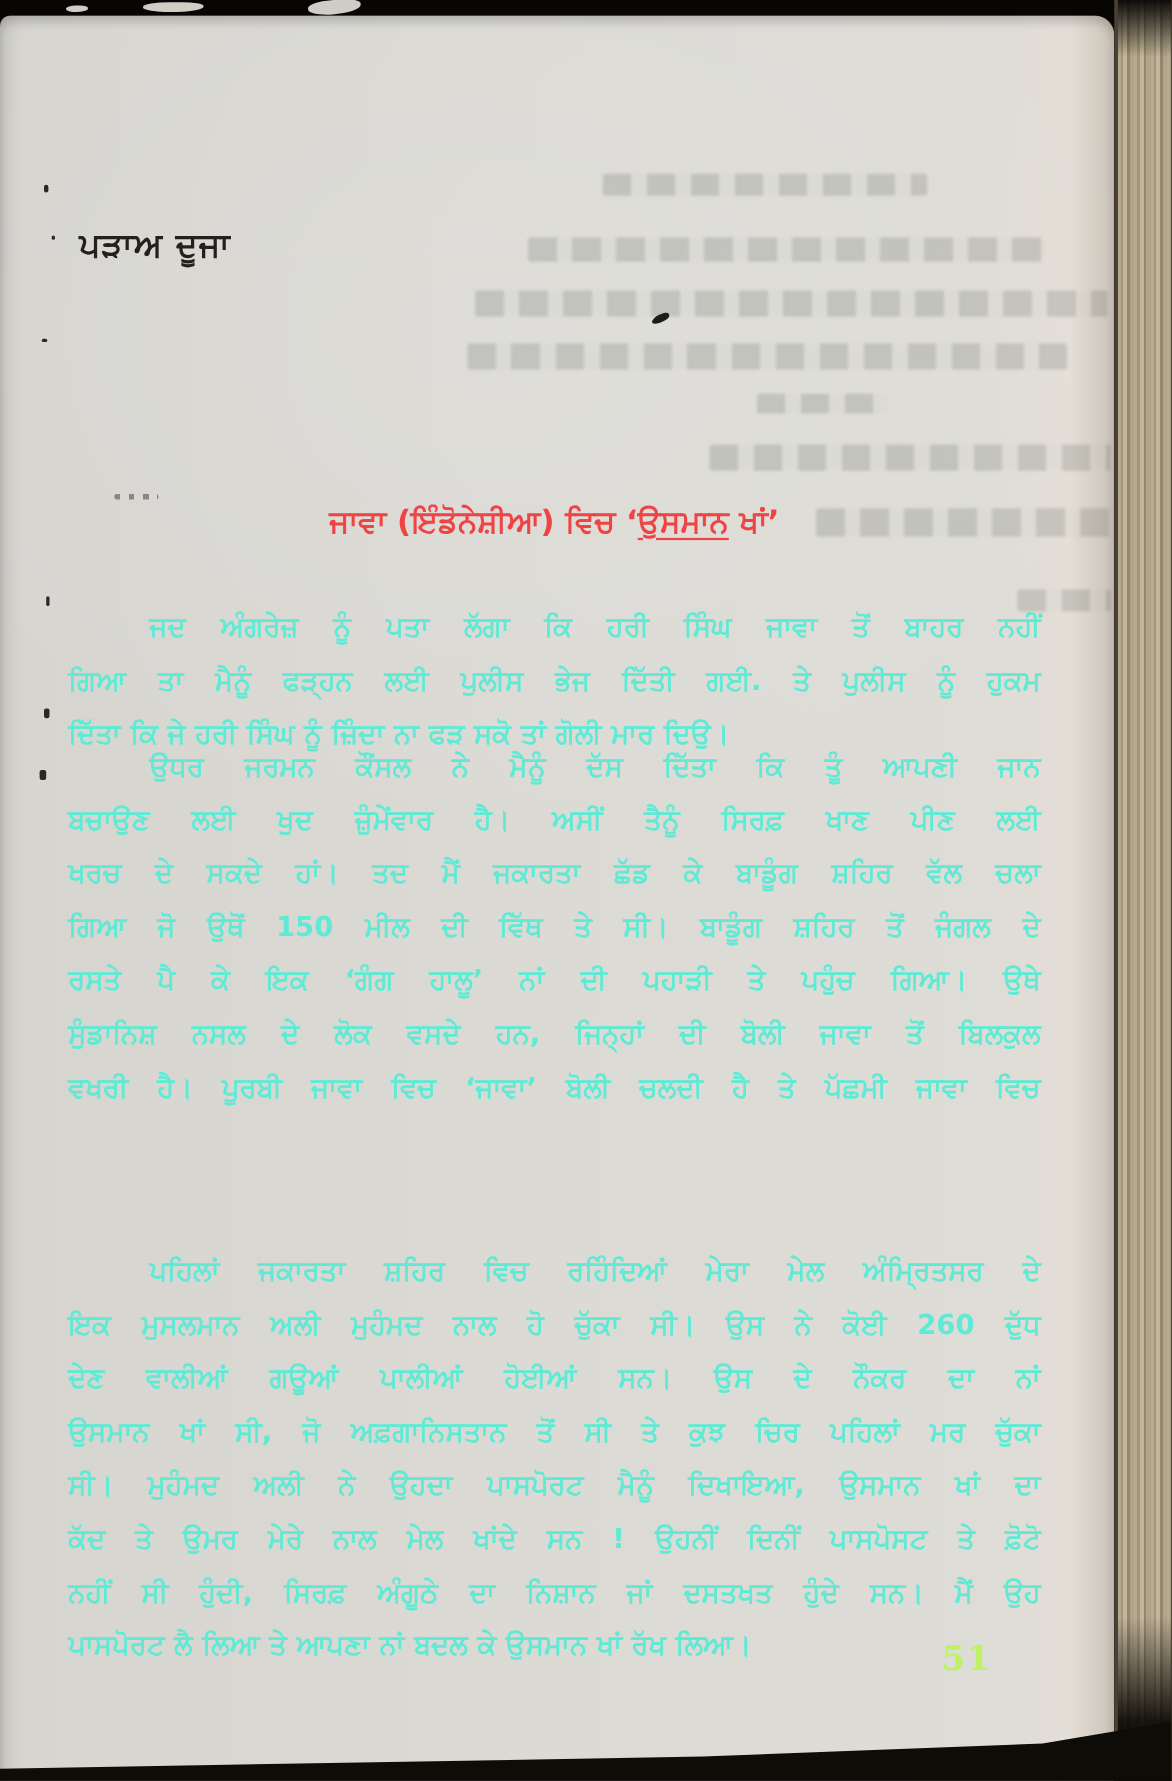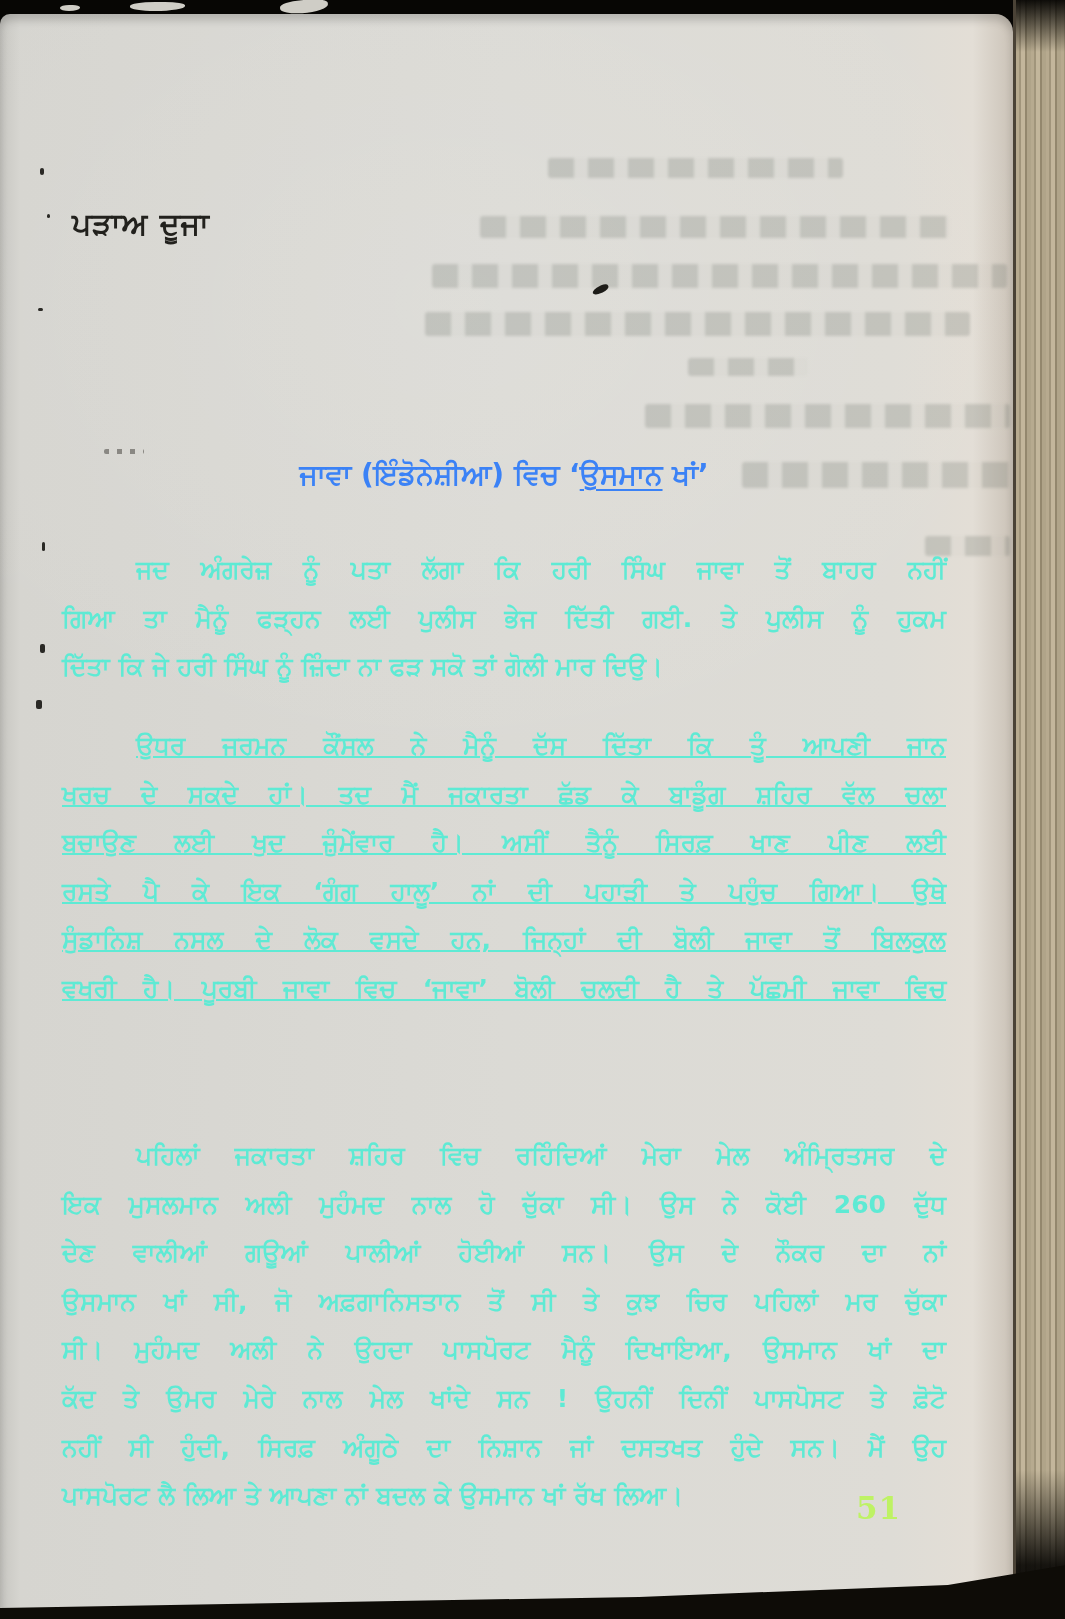--- a/index.html
+++ b/index.html
@@ -43,28 +43,28 @@
   .t2{left:280px;top:0;width:48px;height:13px;transform:rotate(-4deg);}
   .t3{left:60px;top:5px;width:20px;height:6px;}
 
   
   .chapter-header{
     position:absolute;left:72px;top:206px;
     font-size:30px;font-weight:700;color:#22211d;letter-spacing:1px;
   }
   .page-title{
     position:absolute;left:62px;top:458px;width:884px;
-    text-align:center;font-size:28px;font-weight:700;color:#3b82f6;
+    text-align:center;font-size:28px;font-weight:700;color:#ef4444;
   }
   .page-title .u{
     text-decoration:underline;text-underline-offset:5px;text-decoration-thickness:2px;
   }
   .para{position:absolute;left:62px;width:884px;color:#5eead4;}
   .p1{top:546px;}
-  .p2{top:722px;text-decoration:underline;}
+  .p2{top:673px;}
   .p3{top:1132px;}
   .line{
     height:48.6px;line-height:48.6px;
     font-size:25px;font-weight:700;
     text-align:justify;text-align-last:justify;
     white-space:nowrap;overflow:visible;
   }
   .line.first{text-indent:74px;}
   .line.last{text-align-last:left;}
 
@@ -139,22 +139,23 @@
   <div class="page-title"><span>ਜਾਵਾ (ਇੰਡੋਨੇਸ਼ੀਆ) ਵਿਚ ‘</span><span class="u">ਉਸਮਾਨ</span><span> ਖਾਂ’</span></div>
 
   <div class="para p1">
     <div class="line first">ਜਦ ਅੰਗਰੇਜ਼ ਨੂੰ ਪਤਾ ਲੱਗਾ ਕਿ ਹਰੀ ਸਿੰਘ ਜਾਵਾ ਤੋਂ ਬਾਹਰ ਨਹੀਂ</div>
     <div class="line">ਗਿਆ ਤਾ ਮੈਨੂੰ ਫੜ੍ਹਨ ਲਈ ਪੁਲੀਸ ਭੇਜ ਦਿੱਤੀ ਗਈ. ਤੇ ਪੁਲੀਸ ਨੂੰ ਹੁਕਮ</div>
     <div class="line last">ਦਿੱਤਾ ਕਿ ਜੇ ਹਰੀ ਸਿੰਘ ਨੂੰ ਜ਼ਿੰਦਾ ਨਾ ਫੜ ਸਕੋ ਤਾਂ ਗੋਲੀ ਮਾਰ ਦਿਉ।</div>
   </div>
 
   <div class="para p2">
     <div class="line first">ਉਧਰ ਜਰਮਨ ਕੌਂਸਲ ਨੇ ਮੈਨੂੰ ਦੱਸ ਦਿੱਤਾ ਕਿ ਤੂੰ ਆਪਣੀ ਜਾਨ</div>
+    <div class="line">ਬਚਾਉਣ ਲਈ ਖੁਦ ਜ਼ੁੰਮੇਂਵਾਰ ਹੈ। ਅਸੀਂ ਤੈਨੂੰ ਸਿਰਫ਼ ਖਾਣ ਪੀਣ ਲਈ</div>
     <div class="line">ਖਰਚ ਦੇ ਸਕਦੇ ਹਾਂ। ਤਦ ਮੈਂ ਜਕਾਰਤਾ ਛੱਡ ਕੇ ਬਾਡੂੰਗ ਸ਼ਹਿਰ ਵੱਲ ਚਲਾ</div>
-    <div class="line">ਬਚਾਉਣ ਲਈ ਖੁਦ ਜ਼ੁੰਮੇਂਵਾਰ ਹੈ। ਅਸੀਂ ਤੈਨੂੰ ਸਿਰਫ਼ ਖਾਣ ਪੀਣ ਲਈ</div>
+    <div class="line">ਗਿਆ ਜੋ ਉਥੋਂ 150 ਮੀਲ ਦੀ ਵਿੱਥ ਤੇ ਸੀ। ਬਾਡੂੰਗ ਸ਼ਹਿਰ ਤੋਂ ਜੰਗਲ ਦੇ</div>
     <div class="line">ਰਸਤੇ ਪੈ ਕੇ ਇਕ ‘ਗੰਗ ਹਾਲੂ’ ਨਾਂ ਦੀ ਪਹਾੜੀ ਤੇ ਪਹੁੰਚ ਗਿਆ। ਉਥੇ</div>
     <div class="line">ਸੁੰਡਾਨਿਸ਼ ਨਸਲ ਦੇ ਲੋਕ ਵਸਦੇ ਹਨ, ਜਿਨ੍ਹਾਂ ਦੀ ਬੋਲੀ ਜਾਵਾ ਤੋਂ ਬਿਲਕੁਲ</div>
     <div class="line">ਵਖਰੀ ਹੈ। ਪੂਰਬੀ ਜਾਵਾ ਵਿਚ ‘ਜਾਵਾ’ ਬੋਲੀ ਚਲਦੀ ਹੈ ਤੇ ਪੱਛਮੀ ਜਾਵਾ ਵਿਚ</div>
   </div>
 
   <div class="para p3">
     <div class="line first">ਪਹਿਲਾਂ ਜਕਾਰਤਾ ਸ਼ਹਿਰ ਵਿਚ ਰਹਿੰਦਿਆਂ ਮੇਰਾ ਮੇਲ ਅੰਮ੍ਰਿਤਸਰ ਦੇ</div>
     <div class="line">ਇਕ ਮੁਸਲਮਾਨ ਅਲੀ ਮੁਹੰਮਦ ਨਾਲ ਹੋ ਚੁੱਕਾ ਸੀ। ਉਸ ਨੇ ਕੋਈ 260 ਦੁੱਧ</div>
     <div class="line">ਦੇਣ ਵਾਲੀਆਂ ਗਊਆਂ ਪਾਲੀਆਂ ਹੋਈਆਂ ਸਨ। ਉਸ ਦੇ ਨੌਕਰ ਦਾ ਨਾਂ</div>
     <div class="line">ਉਸਮਾਨ ਖਾਂ ਸੀ, ਜੋ ਅਫ਼ਗਾਨਿਸਤਾਨ ਤੋਂ ਸੀ ਤੇ ਕੁਝ ਚਿਰ ਪਹਿਲਾਂ ਮਰ ਚੁੱਕਾ</div>

